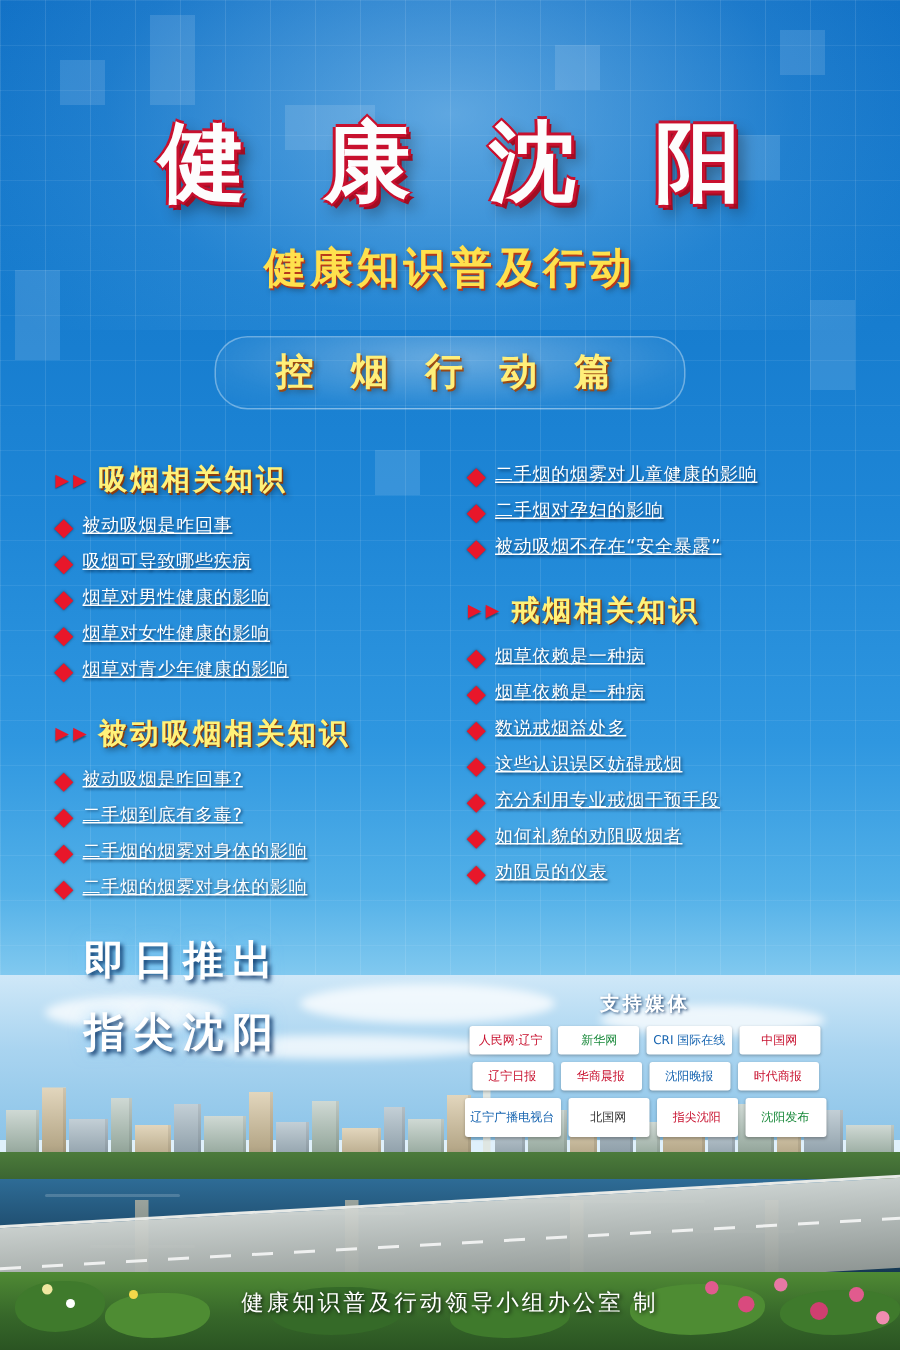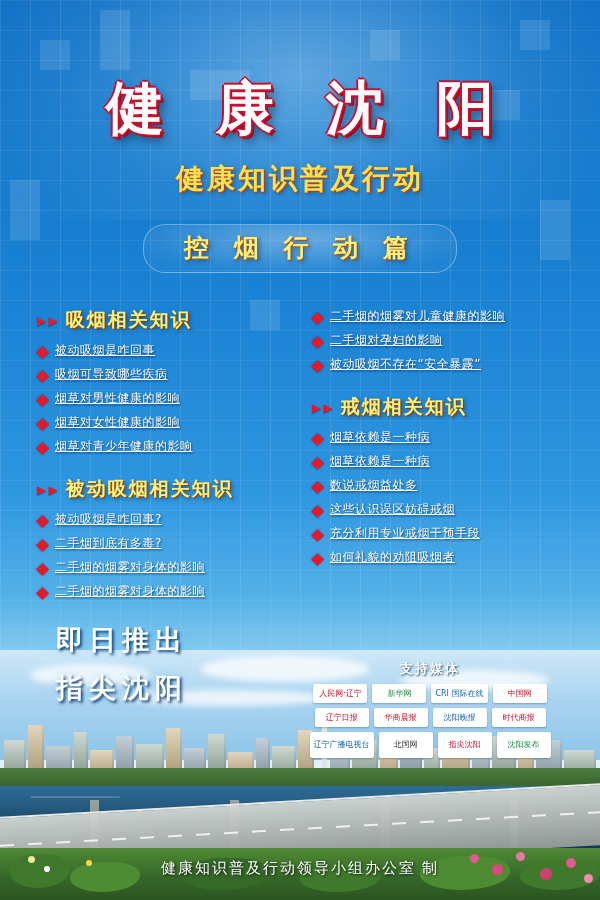--- a/index.html
+++ b/index.html
@@ -487,20 +487,24 @@
           <span class="bullet"></span>
           <span class="item-text">这些认识误区妨碍戒烟</span>
         </li>
         <li>
           <span class="bullet"></span>
           <span class="item-text">充分利用专业戒烟干预手段</span>
         </li>
         <li>
           <span class="bullet"></span>
           <span class="item-text">如何礼貌的劝阻吸烟者</span>
+        </li>
+        <li>
+          <span class="bullet"></span>
+          <span class="item-text">劝阻员的仪表</span>
         </li>
       </ul>
     </div>
   </div>
 
   <div class="slogan">
     <div>即日推出</div>
     <div>指尖沈阳</div>
   </div>
 

